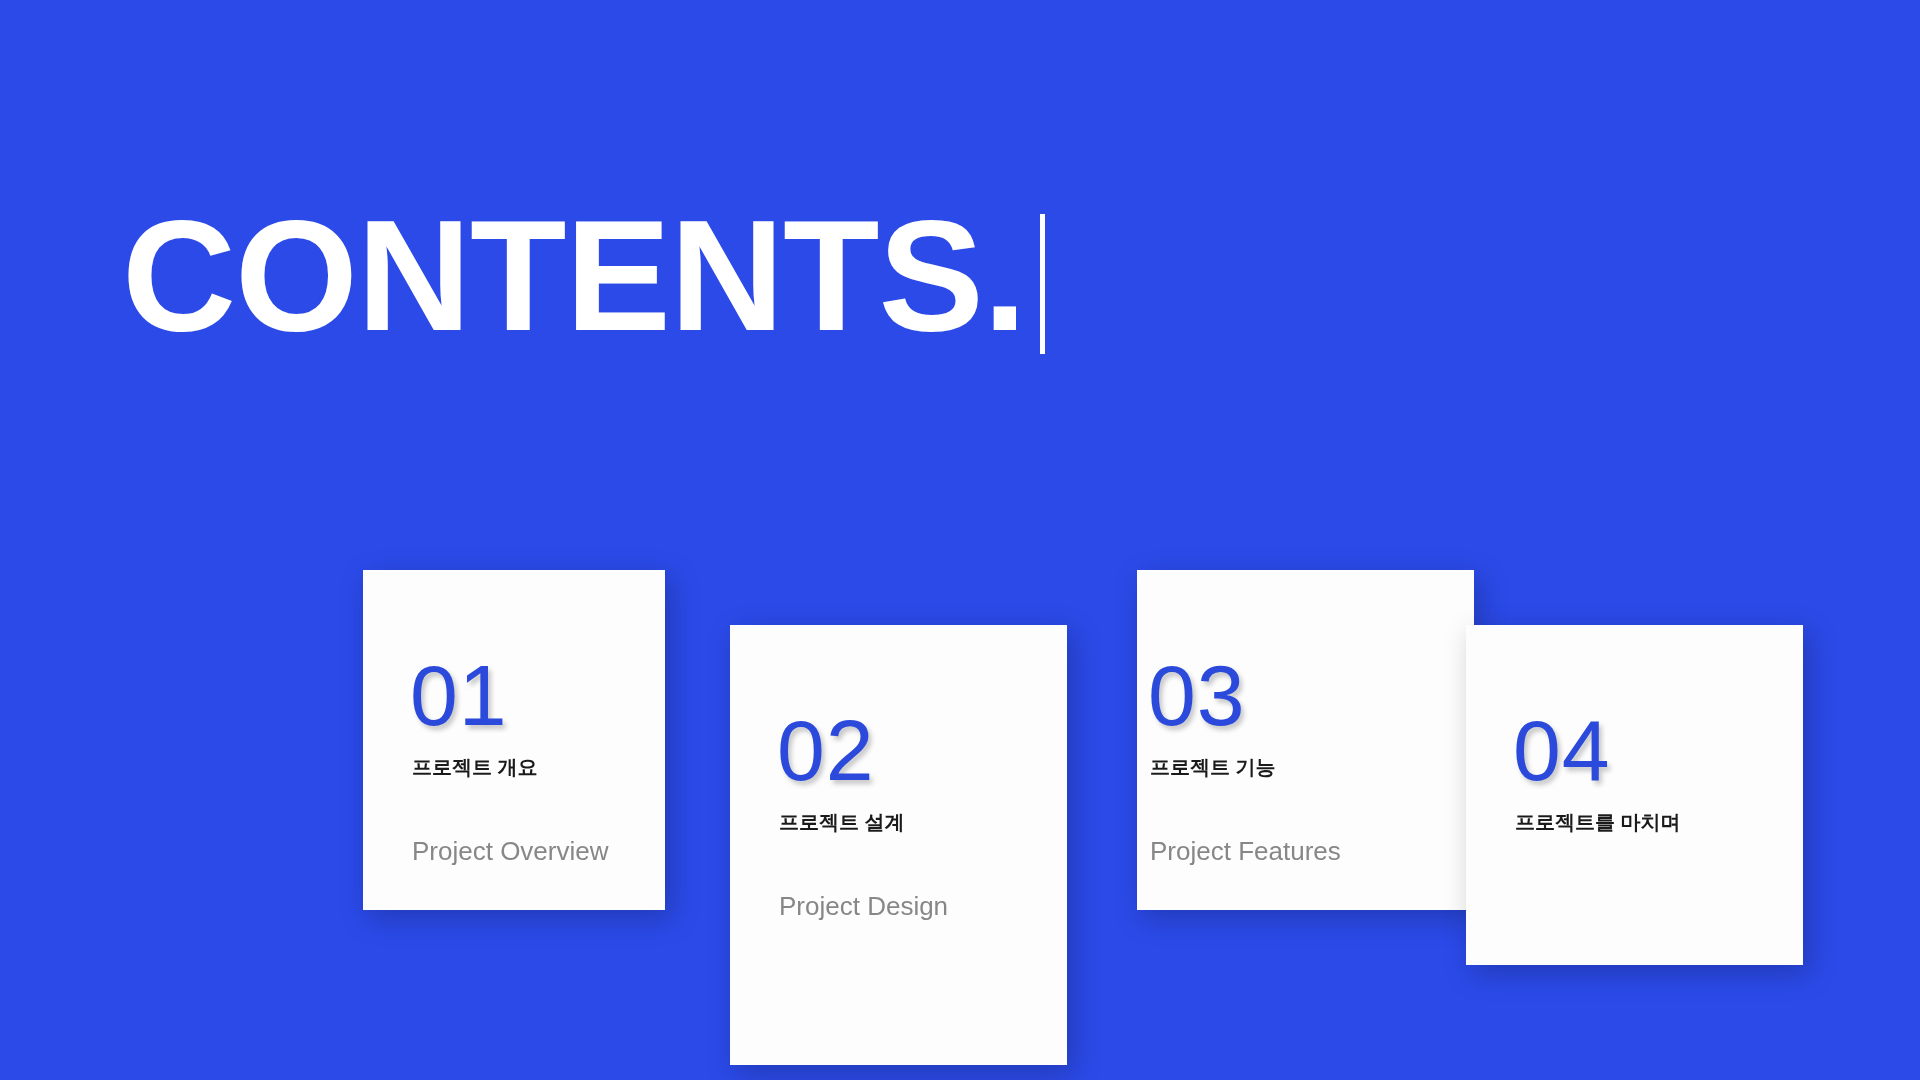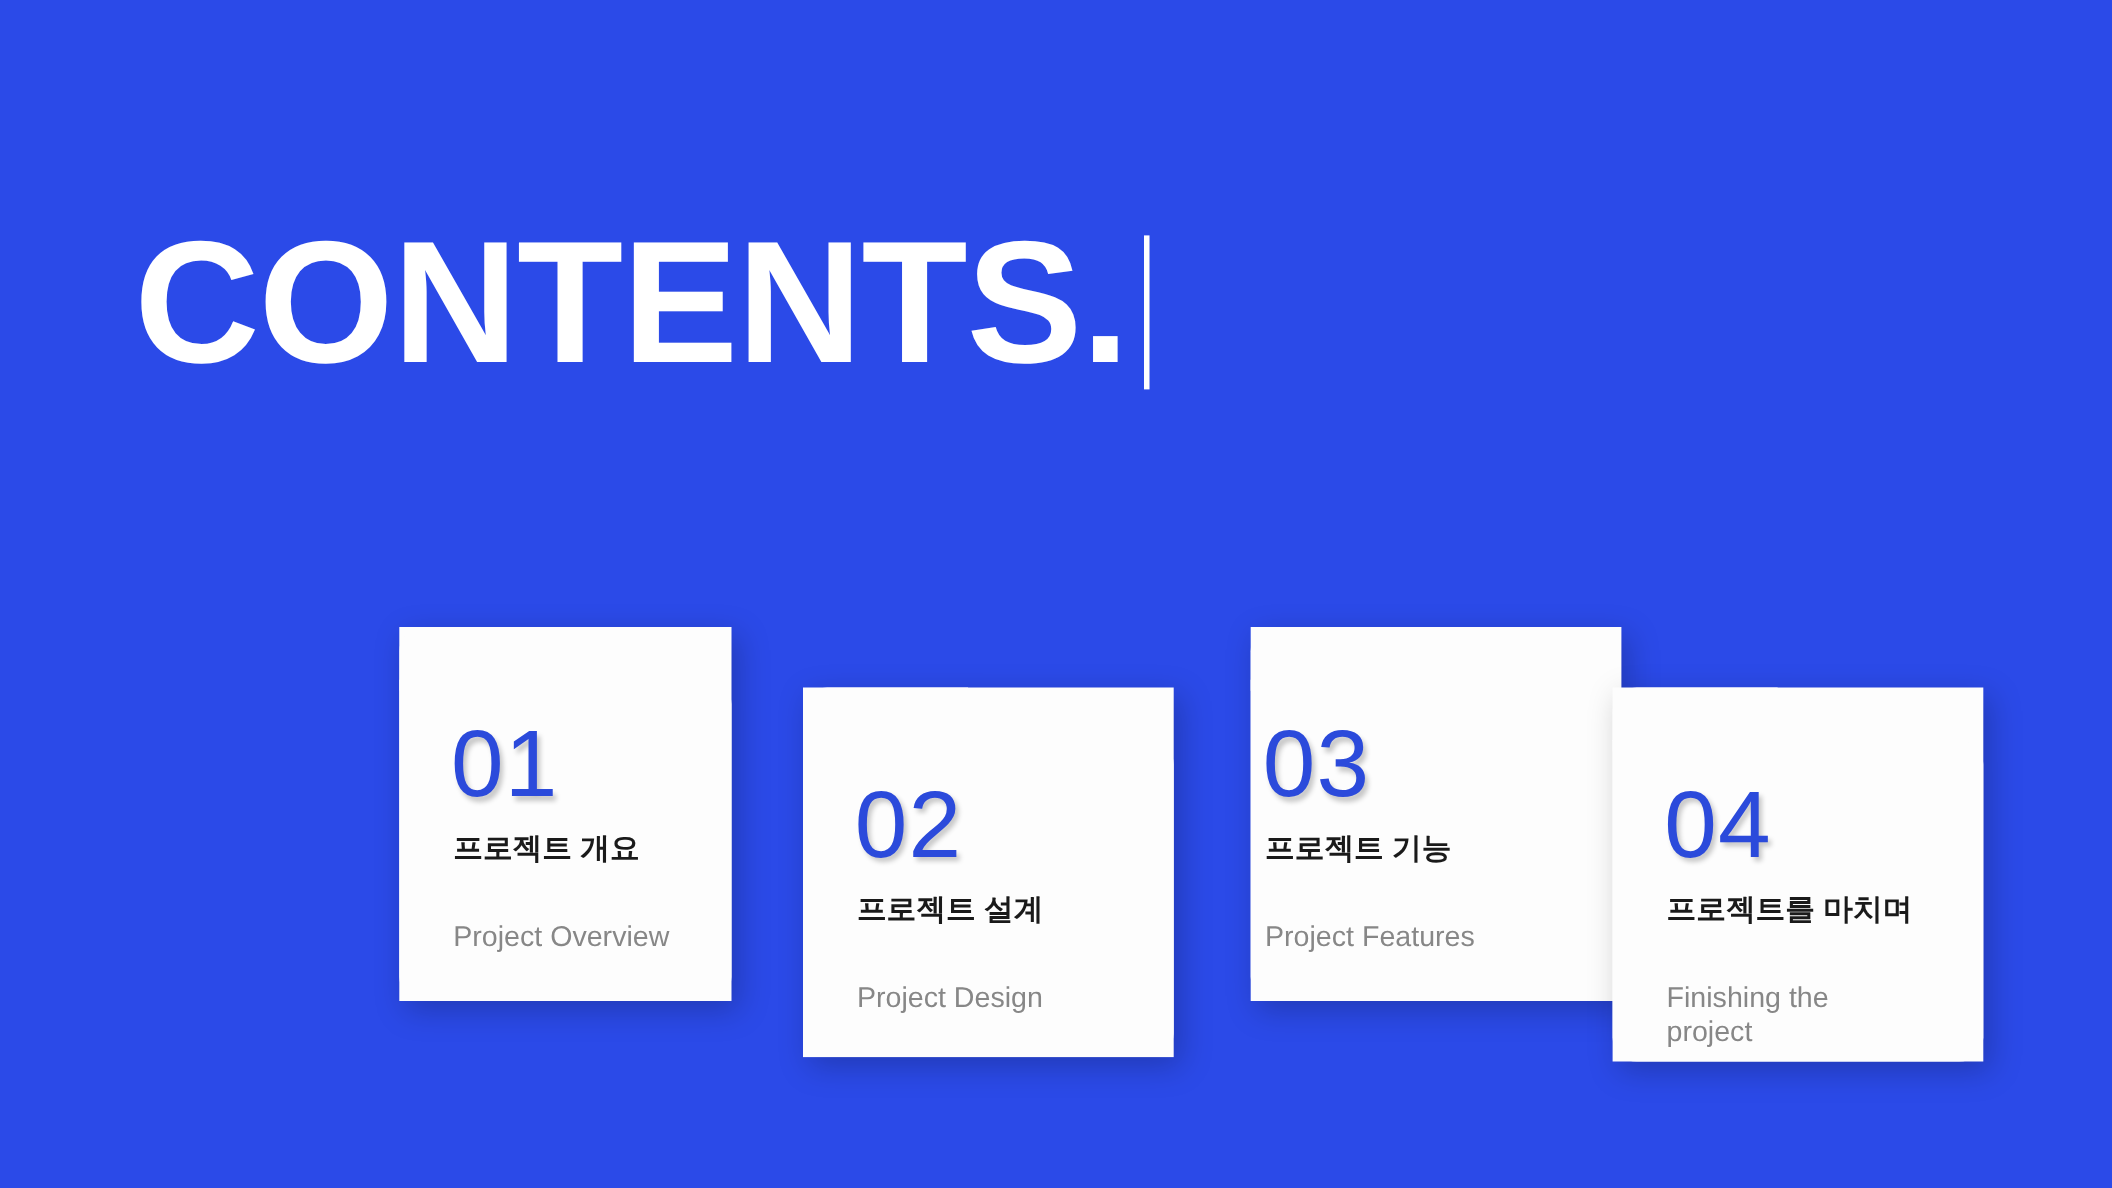--- a/index.html
+++ b/index.html
@@ -82,21 +82,21 @@
     position: absolute;
     font-size: 86px;
     font-weight: 300;
     color: #2B4ADB;
     line-height: 1;
     letter-spacing: 1px;
     text-shadow: 3px 4px 5px rgba(0,0,0,0.22);
   }
   .folder-ko {
     position: absolute;
-    font-size: 27px;
+    font-size: 20px;
     font-weight: 700;
     color: #1A1A1A;
     line-height: 1.2;
     white-space: nowrap;
   }
   .folder-en {
     position: absolute;
     font-size: 26px;
     font-weight: 400;
     color: #878787;
@@ -109,21 +109,21 @@
   #card-1 .folder-tab  { width: 150px; height: 58px; border-radius: 22px 0 0 0;
                          clip-path: polygon(0 0, 100% 0, 100% 100%, 0 100%); }
   #card-1 .tab-slope   { position:absolute; left:150px; top:0; width:40px; height:58px;
                          background:#FDFDFD; clip-path: polygon(0 0, 0 100%, 100% 100%); }
   #card-1 .folder-body { top: 48px; border-radius: 0 22px 22px 22px; }
   #card-1 .folder-num  { left: 47px; top: 82px; }
   #card-1 .folder-ko   { left: 49px; top: 185px; }
   #card-1 .folder-en   { left: 49px; top: 226px; }
 
   
-  #card-2 { left: 730px; top: 625px; width: 337px; height: 336px; }
+  #card-2 { left: 730px; top: 625px; width: 337px; height: 440px; }
   #card-2 .folder-tab  { width: 150px; height: 58px; border-radius: 22px 0 0 0; }
   #card-2 .tab-slope   { position:absolute; left:150px; top:0; width:40px; height:58px;
                          background:#FDFDFD; clip-path: polygon(0 0, 0 100%, 100% 100%); }
   #card-2 .folder-body { top: 48px; border-radius: 0 22px 22px 22px; }
   #card-2 .folder-num  { left: 47px; top: 82px; }
   #card-2 .folder-ko   { left: 49px; top: 185px; }
   #card-2 .folder-en   { left: 49px; top: 226px; }
 
   
   #card-3 { left: 1101px; top: 570px; width: 337px; height: 340px; padding-left: 36px; }
@@ -196,17 +196,16 @@
 
   <div class="folder" id="card-4">
     <div class="folder-shape">
       <div class="folder-tab"></div>
       <div class="tab-slope"></div>
       <div class="folder-body" style="top:48px;bottom:0;"></div>
     </div>
     <div class="folder-content">
       <div class="folder-num">04</div>
       <div class="folder-ko">프로젝트를 마치며</div>
-      <div class="folder-en">Finishing the project</div>
     </div>
   </div>
 
 </div>
 
 </body></html>

